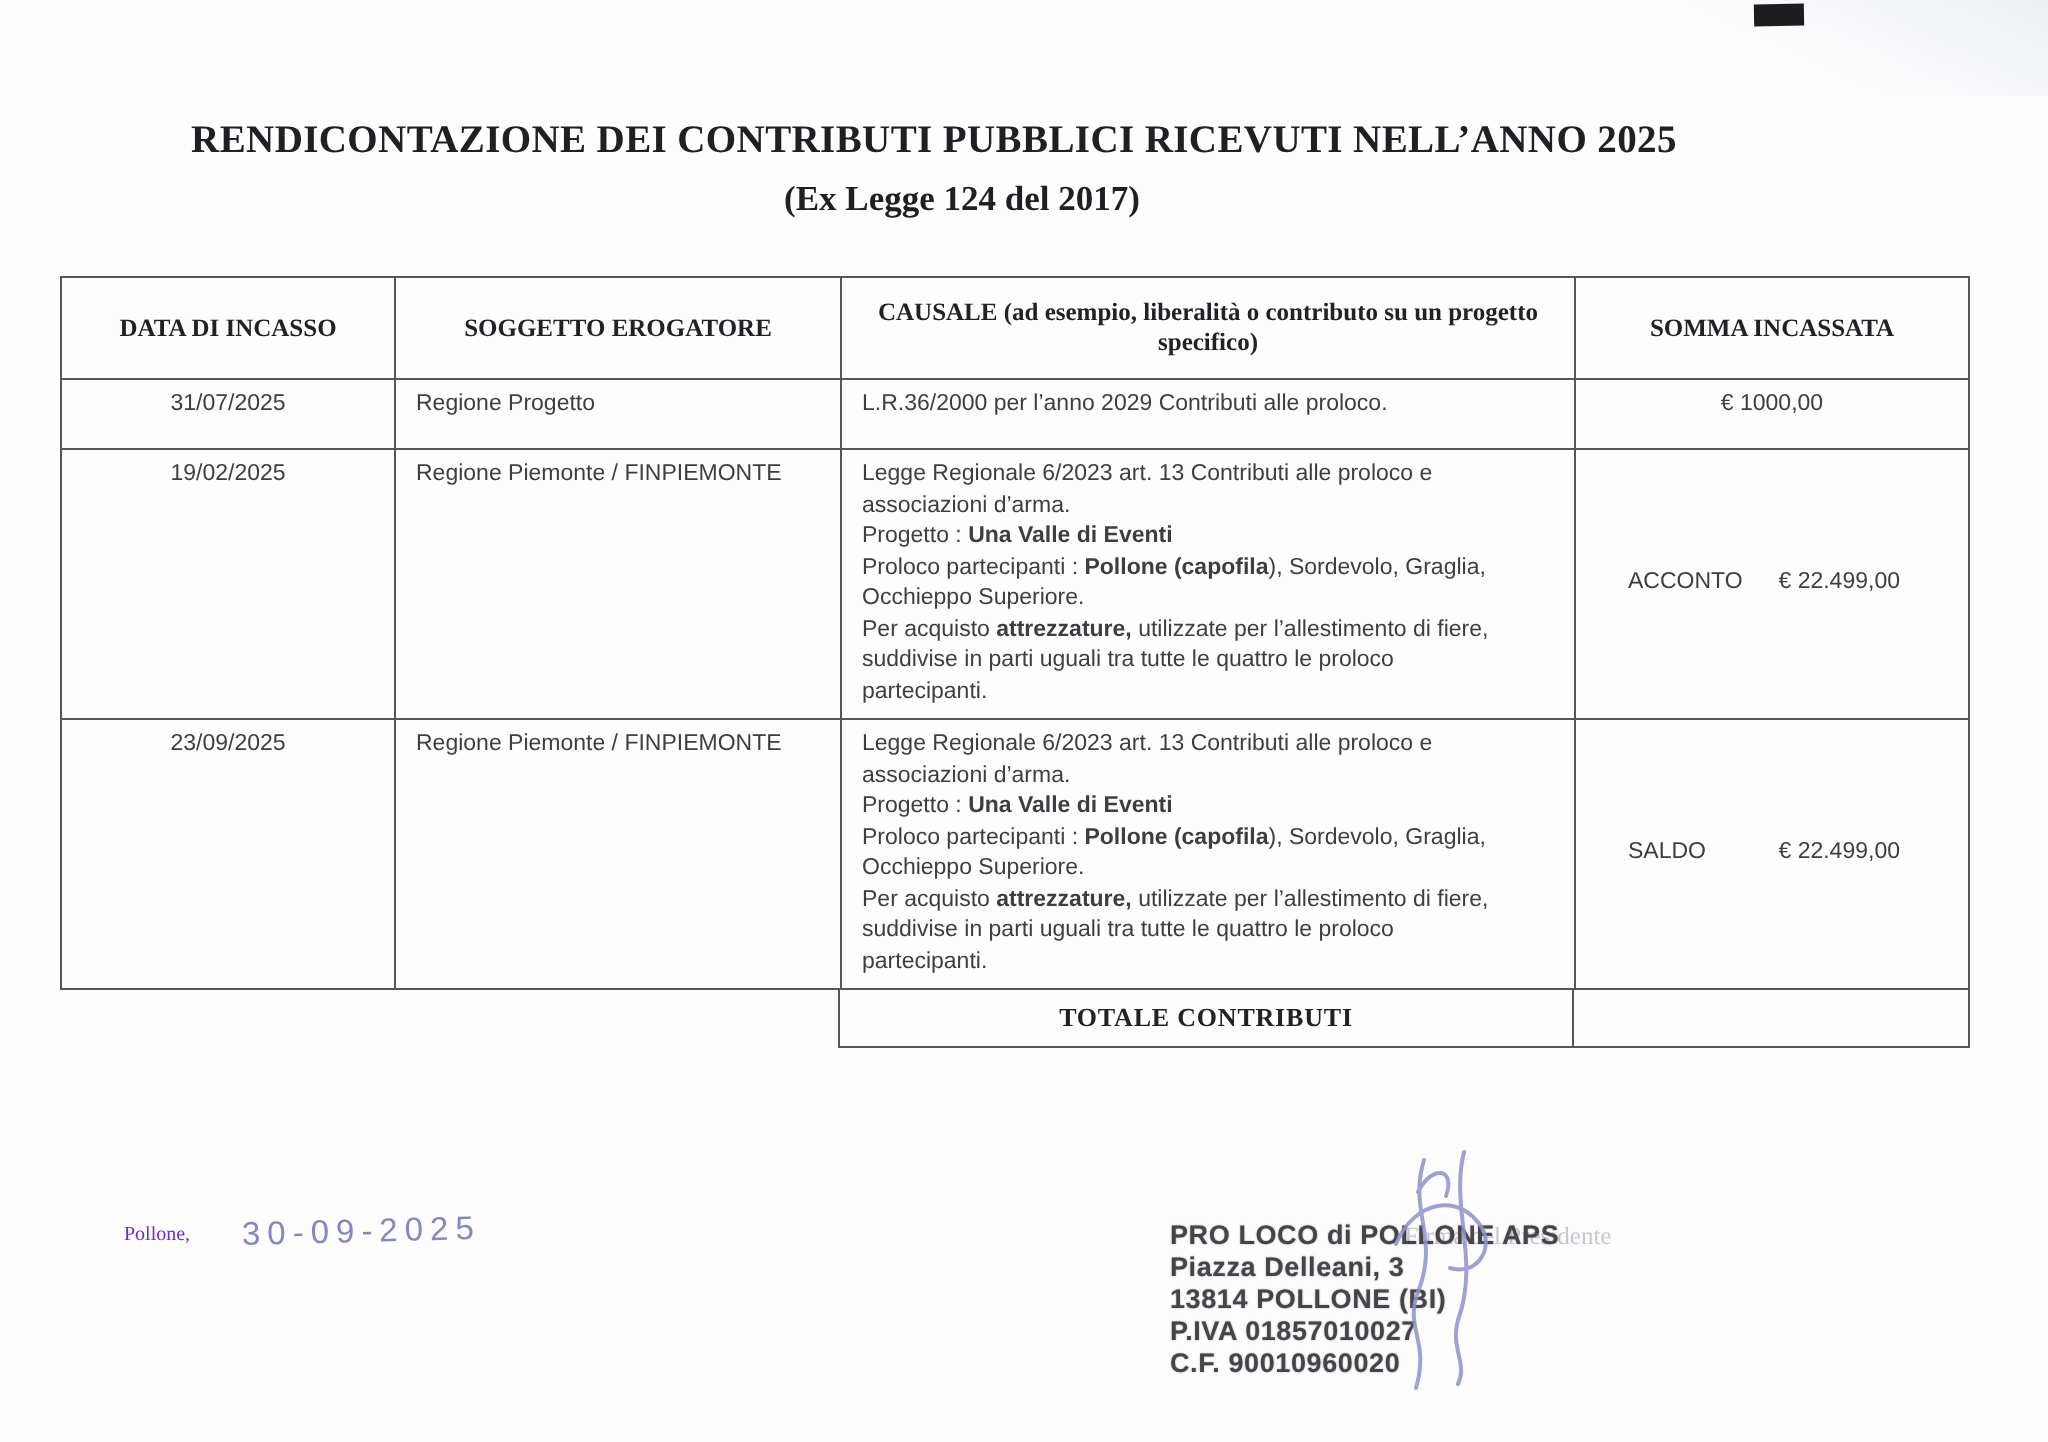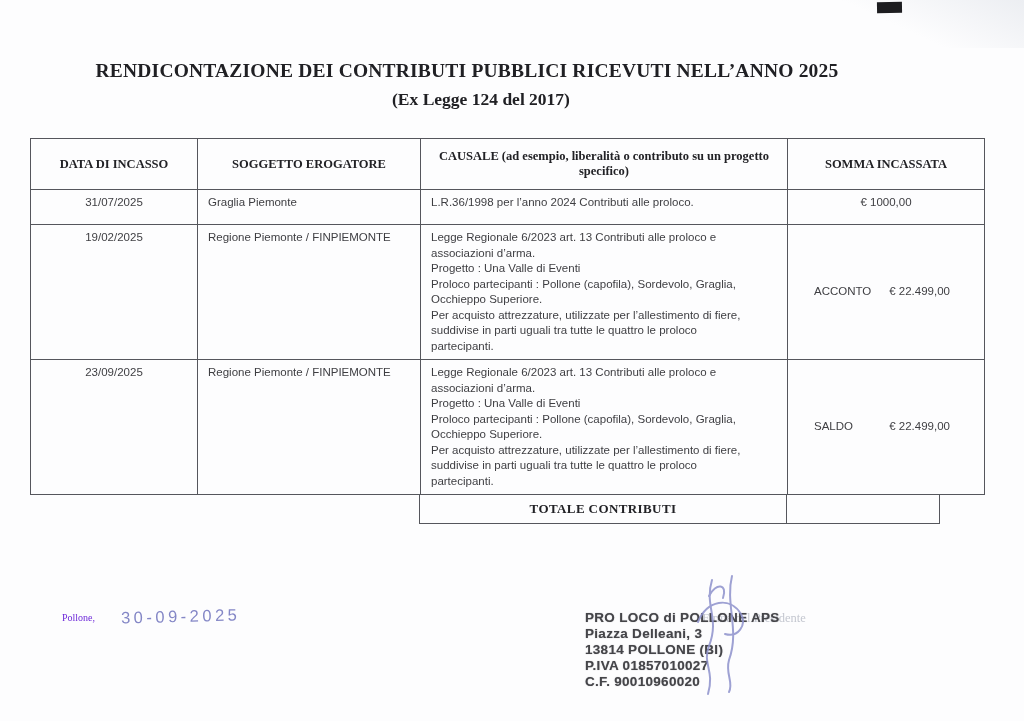--- a/index.html
+++ b/index.html
@@ -50,28 +50,28 @@
 
   .t-row {
     display:grid; grid-template-columns:166px 223px 367px 1fr;
     margin-top:-1px; border:1px solid #55565c; min-height:36px;
   }
   .t-row .cell {
     padding:5px 10px; border-left:1px solid #55565c; line-height:15.5px;
   }
   .t-row .cell:first-child { border-left:none;text-align:center; }
   .causale-cell div { line-height:15.5px; }
-  .b { font-weight:normal;margin-top:40px; }
+  .b { font-weight:bold;margin-top:40px; }
   .somma-center { display:flex; justify-content:center; }
   .somma-flex {
     display:flex; align-items:center; justify-content:space-between;
     padding:0 34px 0 26px !important;
   }
   .t-total {
-    margin-left:389px; width:521px; height:30px; margin-top:-1px;
+    margin-left:389px; width:566px; height:30px; margin-top:-1px;
     display:flex; border:1px solid #55565c;
     font-family:"Liberation Serif", serif; font-weight:bold; color:#222226;
   }
   .t-total .label {
     width:367px; border-right:1px solid #55565c;
     display:flex; align-items:center; justify-content:center;
     font-size:13px; letter-spacing:.4px;
   }
   .t-total .value {
     flex:1; display:flex; align-items:center; justify-content:center; font-size:13.5px;
@@ -111,23 +111,23 @@
 <div class="doc-table">
   <div class="t-head">
       <div class="cell">DATA DI INCASSO</div>
       <div class="cell">SOGGETTO EROGATORE</div>
       <div class="cell">CAUSALE (ad esempio, liberalità o contributo su un progetto specifico)</div>
       <div class="cell">SOMMA INCASSATA</div>
     </div>
   <div>
       <div class="t-row">
         <div class="cell">31/07/2025</div>
-        <div class="cell">Graglia Piemonte</div>
+        <div class="cell">Regione Progetto</div>
         <div class="cell causale-cell">
-          <div><span>L.R.36/1998 per l’anno 2024 Contributi alle proloco.</span></div>
+          <div><span>L.R.36/2000 per l’anno 2029 Contributi alle proloco.</span></div>
         </div>
         <div class="cell somma-center">
           <span>€  1000,00</span>
         </div>
       </div>
       <div class="t-row">
         <div class="cell">19/02/2025</div>
         <div class="cell">Regione Piemonte / FINPIEMONTE</div>
         <div class="cell causale-cell">
           <div><span>Legge Regionale 6/2023 art. 13 Contributi alle proloco e</span></div>

